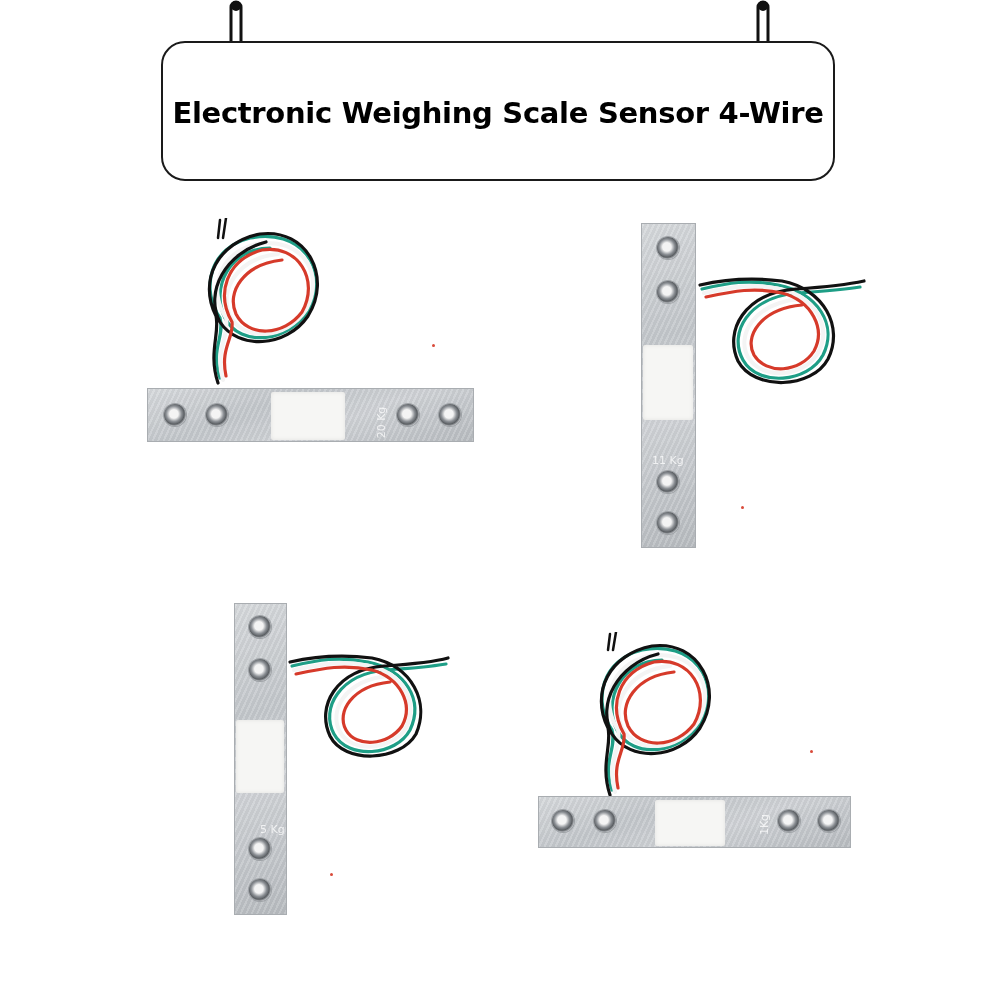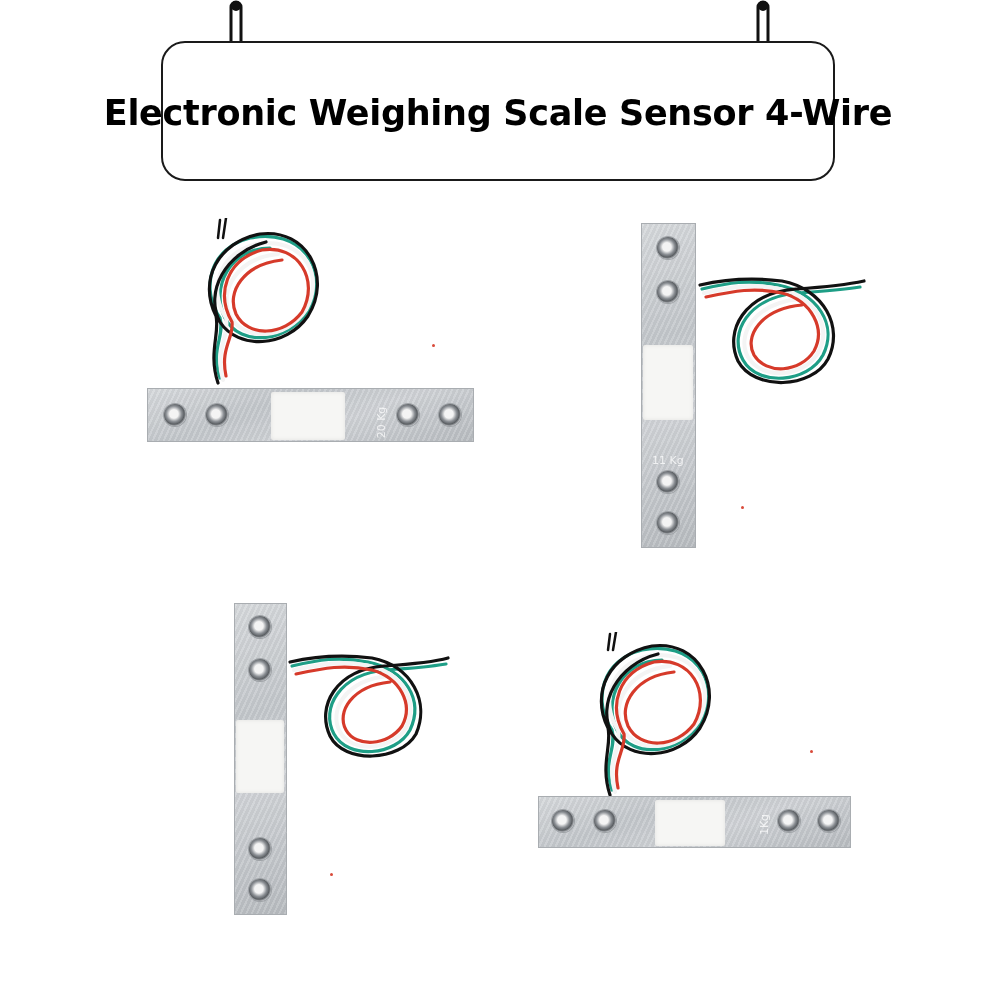--- a/index.html
+++ b/index.html
@@ -3,21 +3,21 @@
 <meta charset="utf-8">
 <style>
   html, body { margin: 0; padding: 0; background: #ffffff; }
   body { width: 1000px; height: 1000px; position: relative; overflow: hidden; font-family: "DejaVu Sans", "Liberation Sans", sans-serif; }
   .sign {
     position: absolute; left: 161px; top: 41px; width: 674px; height: 140px;
     border: 2.5px solid #1a1a1a; border-radius: 24px; background: #fff; box-sizing: border-box;
     display: flex; align-items: center; justify-content: center;
   }
   .sign-title {
-    font-family: "DejaVu Sans", sans-serif; font-weight: bold; font-size: 35px; color: #000;
+    font-family: "DejaVu Sans", sans-serif; font-weight: bold; font-size: 29px; color: #000;
     letter-spacing: -0.3px; white-space: nowrap; margin-top: 4px;
   }
   .hook { position: absolute; top: 0; width: 14px; height: 64px; }
   .hook svg { display: block; }
   .sensor { position: absolute; }
   .bar {
     position: absolute; box-sizing: border-box;
     background: linear-gradient(160deg, #d6d9dc 0%, #c3c7cb 35%, #cfd2d6 60%, #b8bcc0 100%);
     border: 1px solid #a9adb1;
   }
@@ -98,21 +98,21 @@
   <div class="dot" style="left:741px;top:506px;"></div>
 </div>
 
 <div class="sensor" style="left:0;top:0;">
   <div class="bar" style="left:234px;top:603px;width:53px;height:312px;"></div>
   <div class="pad" style="left:236px;top:720px;width:48px;height:73px;"></div>
   <div class="hole" style="left:249px;top:616px;"></div>
   <div class="hole" style="left:249px;top:659px;"></div>
   <div class="hole" style="left:249px;top:838px;"></div>
   <div class="hole" style="left:249px;top:879px;"></div>
-  <span class="rating" style="left:260px;top:823px;margin-left:26px;">5 Kg</span>
+  <span class="rating" style="left:260px;top:823px;">5 Kg</span>
   <svg class="wires" style="left:288px;top:652px;" width="165" height="115" viewBox="0 0 165 115">
     <g fill="none" stroke-width="3.2" stroke-linecap="round">
       <path d="M4 14 C30 8 50 4 80 10 C118 18 136 48 122 78 C108 104 60 108 46 82 C32 56 52 22 98 18 C128 16 146 14 158 12" stroke="#1e9e86"></path>
       <path d="M6 18 C34 12 54 8 82 14 C116 22 130 50 118 76 C104 98 64 102 52 80 C40 58 58 28 100 24" stroke="#f4f4f4" stroke-width="4"></path>
       <path d="M2 10 C28 4 52 2 84 6 C124 14 142 50 128 82 C112 110 56 112 42 84 C28 54 48 18 96 14 C126 12 146 10 160 6" stroke="#111"></path>
       <path d="M8 22 C36 16 56 12 84 18 C112 26 126 52 114 74 C100 94 68 96 58 78 C48 60 64 34 102 30" stroke="#d63a2a"></path>
     </g>
   </svg>
   <div class="dot" style="left:330px;top:873px;"></div>
 </div>

